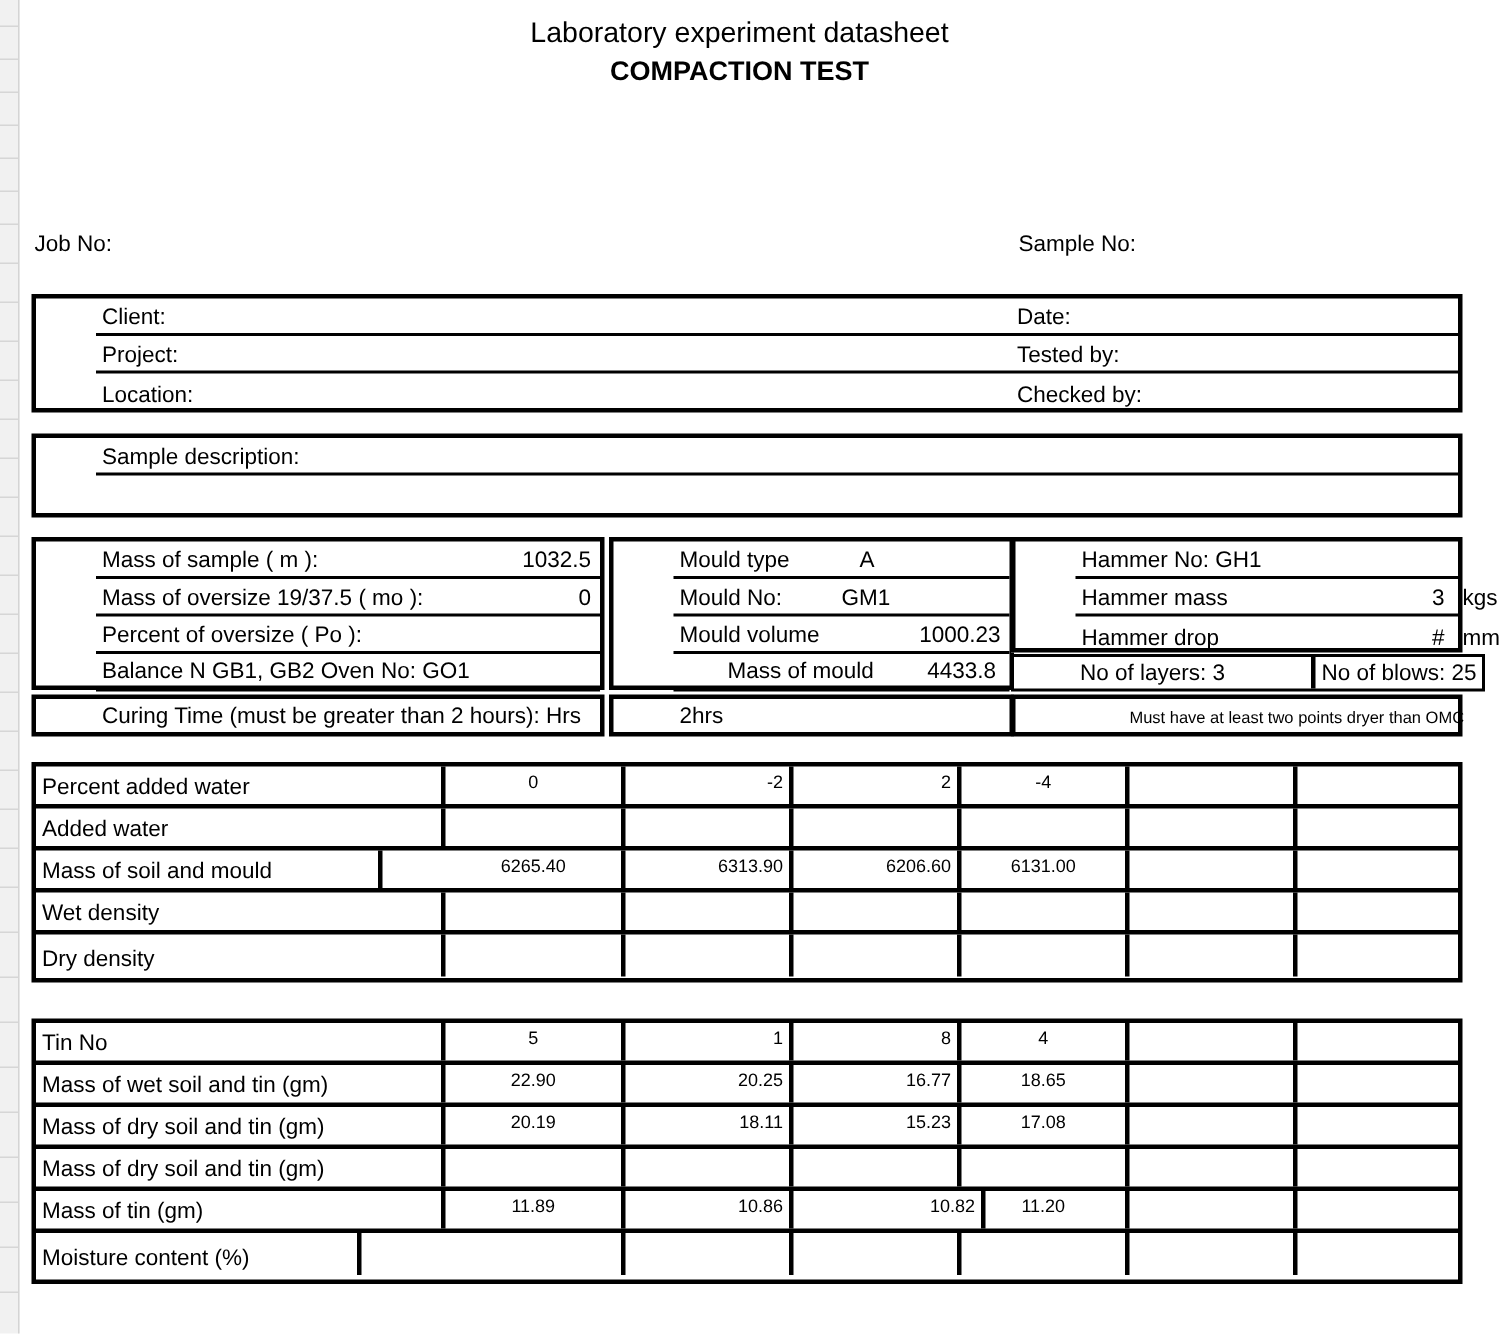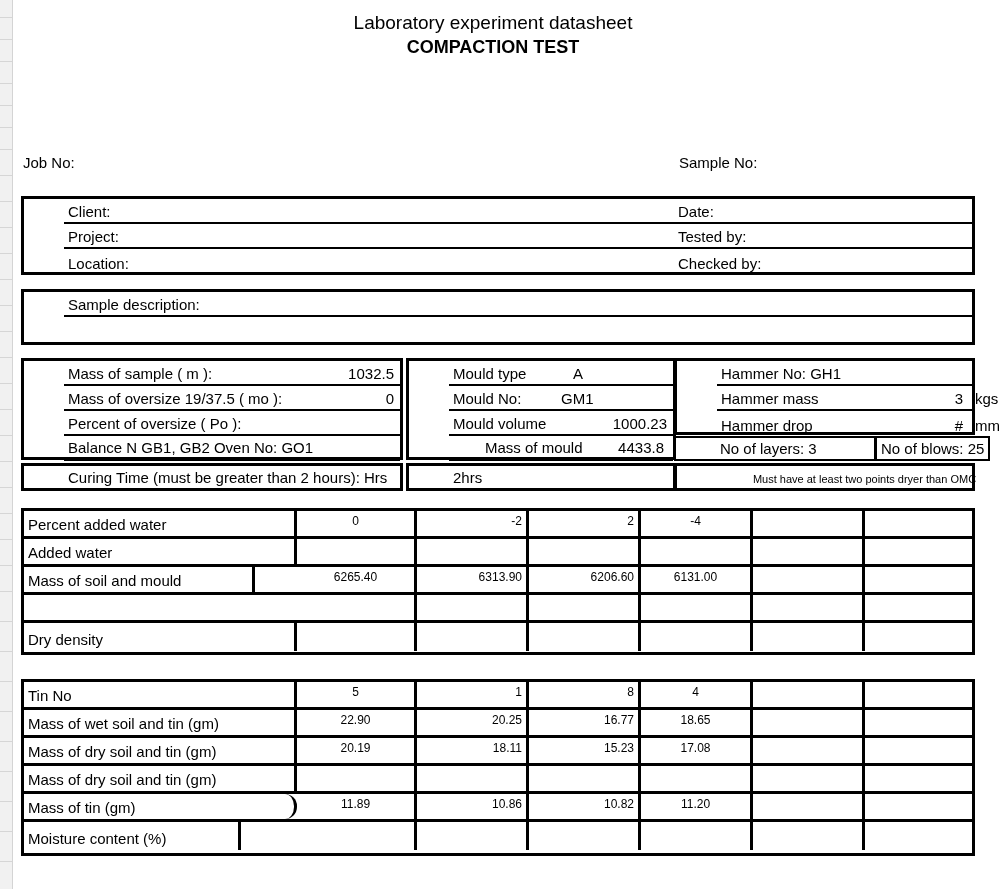--- a/index.html
+++ b/index.html
@@ -432,20 +432,23 @@
           <span class="tx">6131.00</span>
         </div>
         <div class="gcell num sep" style="left: 729px; width: 112px;">
           <span class="tx"></span>
         </div>
         <div class="gcell num" style="left: 841px; width: 107px;">
           <span class="tx"></span>
         </div>
       </div>
       <div class="grow2" style="height: 28px;">
+        <div class="gcell lab sep" style="left: 0px; width: 273px;">
+          <span class="tx">Wet density</span>
+        </div>
         <div class="gcell num sep" style="left: 273px; width: 120px;">
           <span class="tx"></span>
         </div>
         <div class="gcell numr sep" style="left: 393px; width: 112px;">
           <span class="tx"></span>
         </div>
         <div class="gcell numr sep" style="left: 505px; width: 112px;">
           <span class="tx"></span>
         </div>
         <div class="gcell num sep" style="left: 617px; width: 112px;">
@@ -570,30 +573,30 @@
           <span class="tx"></span>
         </div>
         <div class="gcell num sep" style="left: 729px; width: 112px;">
           <span class="tx"></span>
         </div>
         <div class="gcell num" style="left: 841px; width: 107px;">
           <span class="tx"></span>
         </div>
       </div>
       <div class="grow2" style="height: 28px;">
-        <div class="gcell lab sep" style="left: 0px; width: 273px; border-radius: 12px;">
+        <div class="gcell lab sep" style="left: 0px; width: 273px;">
           <span class="tx">Mass of tin (gm)</span>
         </div>
         <div class="gcell num sep" style="left: 273px; width: 120px;">
           <span class="tx">11.89</span>
         </div>
         <div class="gcell numr sep" style="left: 393px; width: 112px;">
           <span class="tx">10.86</span>
         </div>
-        <div class="gcell numr sep" style="left: 505px; width: 112px;">
+        <div class="gcell numr sep" style="left: 505px; width: 128px;">
           <span class="tx">10.82</span>
         </div>
         <div class="gcell num sep" style="left: 617px; width: 112px;">
           <span class="tx">11.20</span>
         </div>
         <div class="gcell num sep" style="left: 729px; width: 112px;">
           <span class="tx"></span>
         </div>
         <div class="gcell num" style="left: 841px; width: 107px;">
           <span class="tx"></span>

